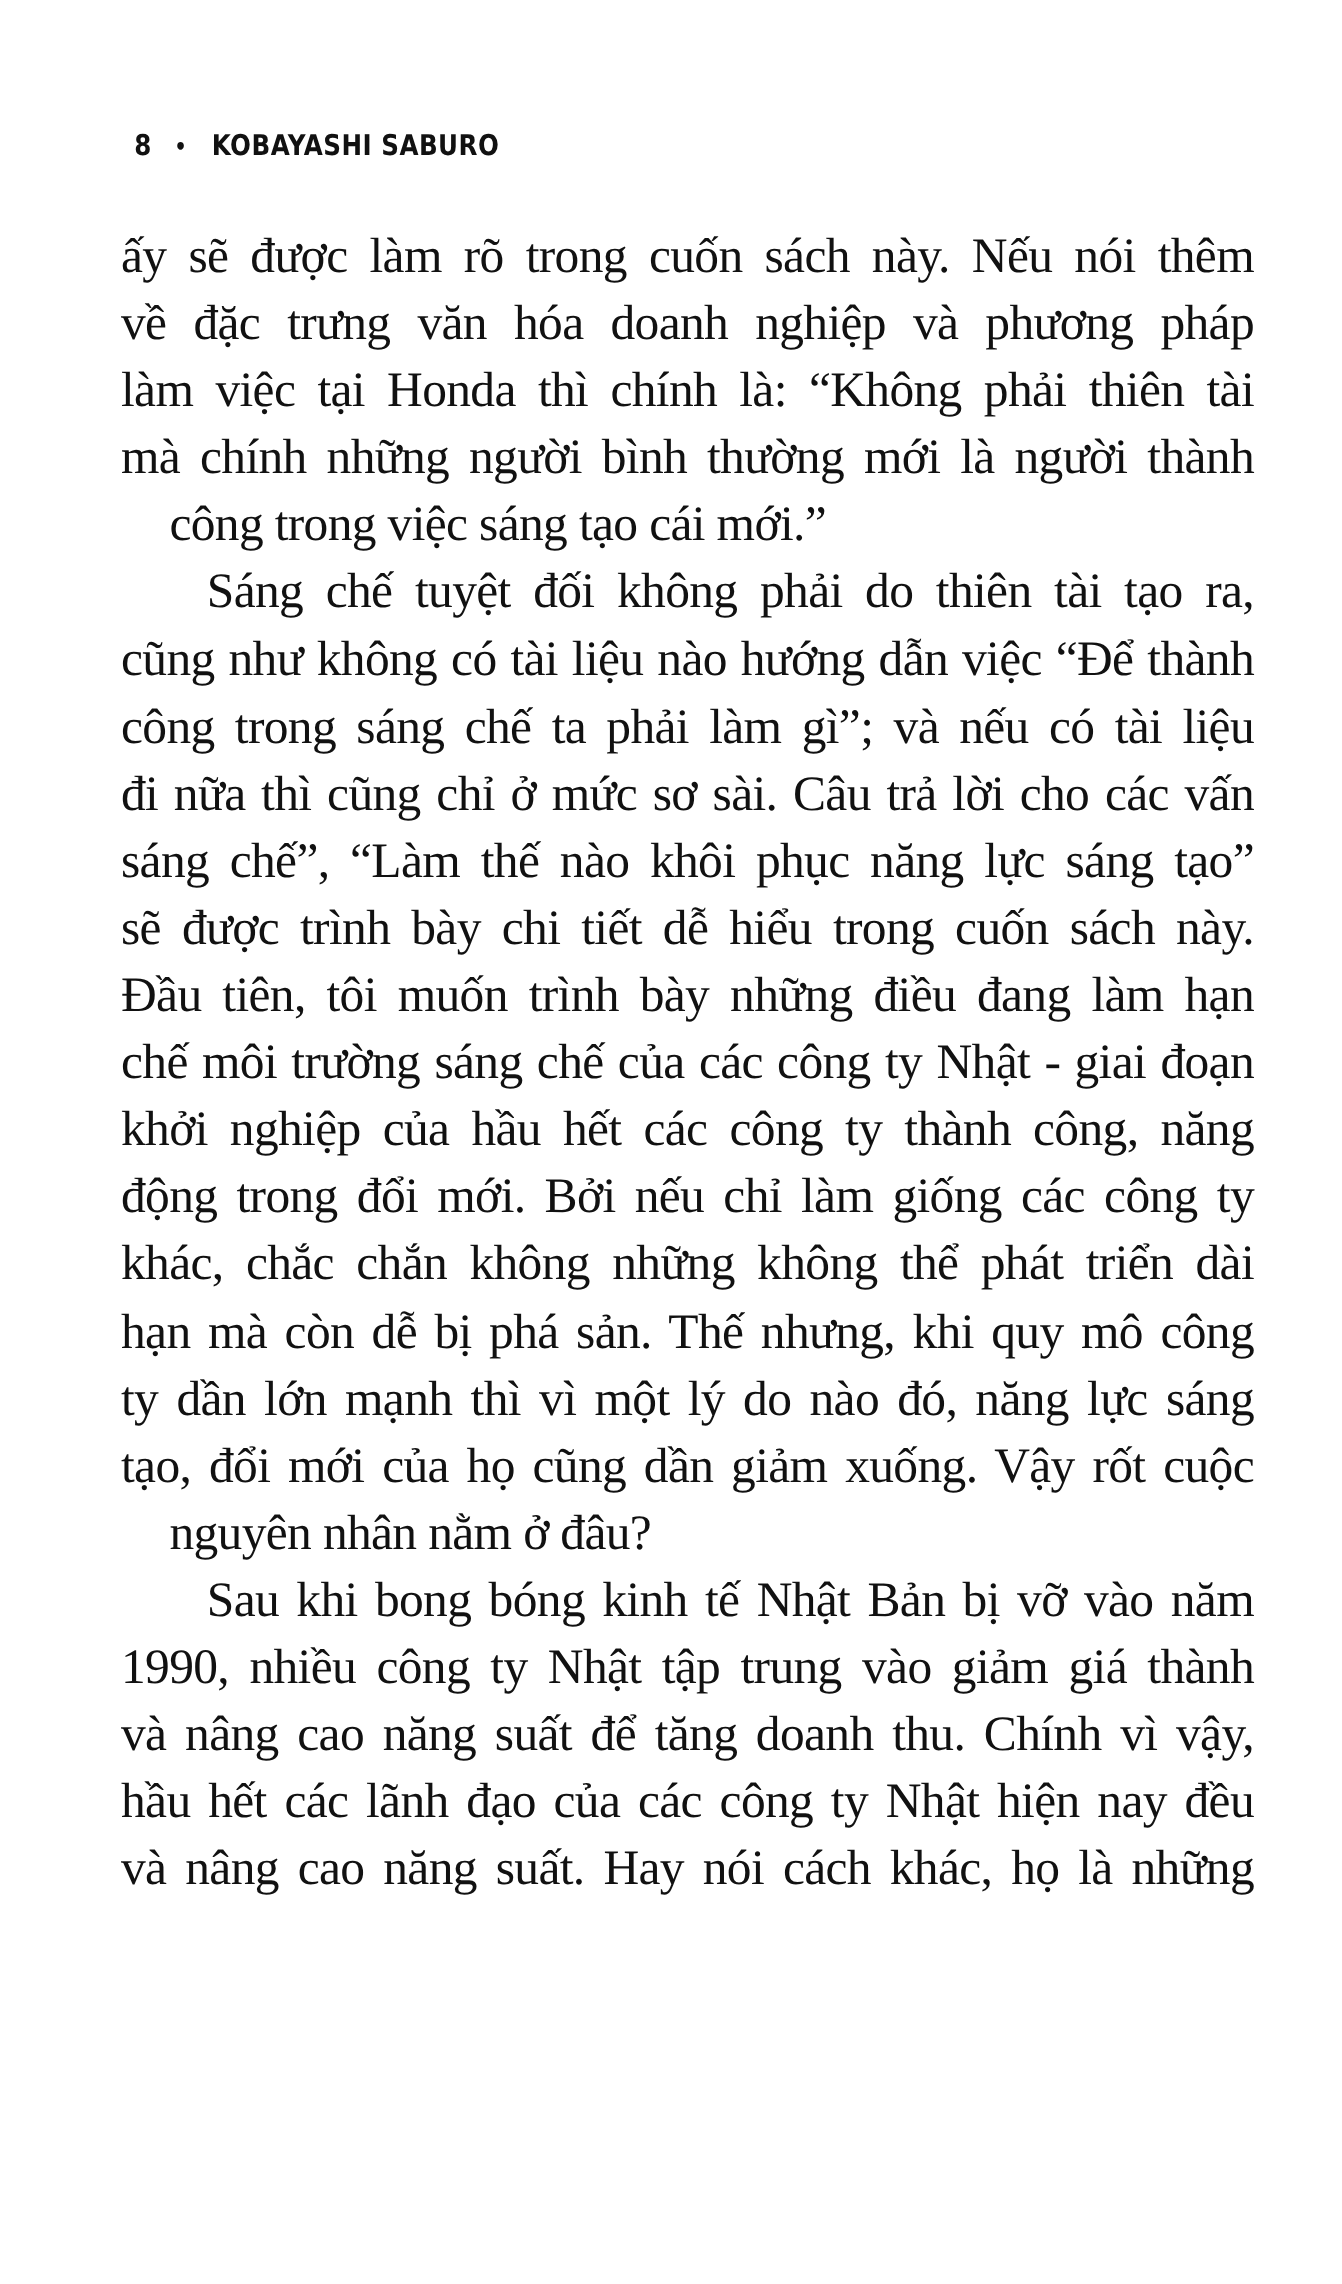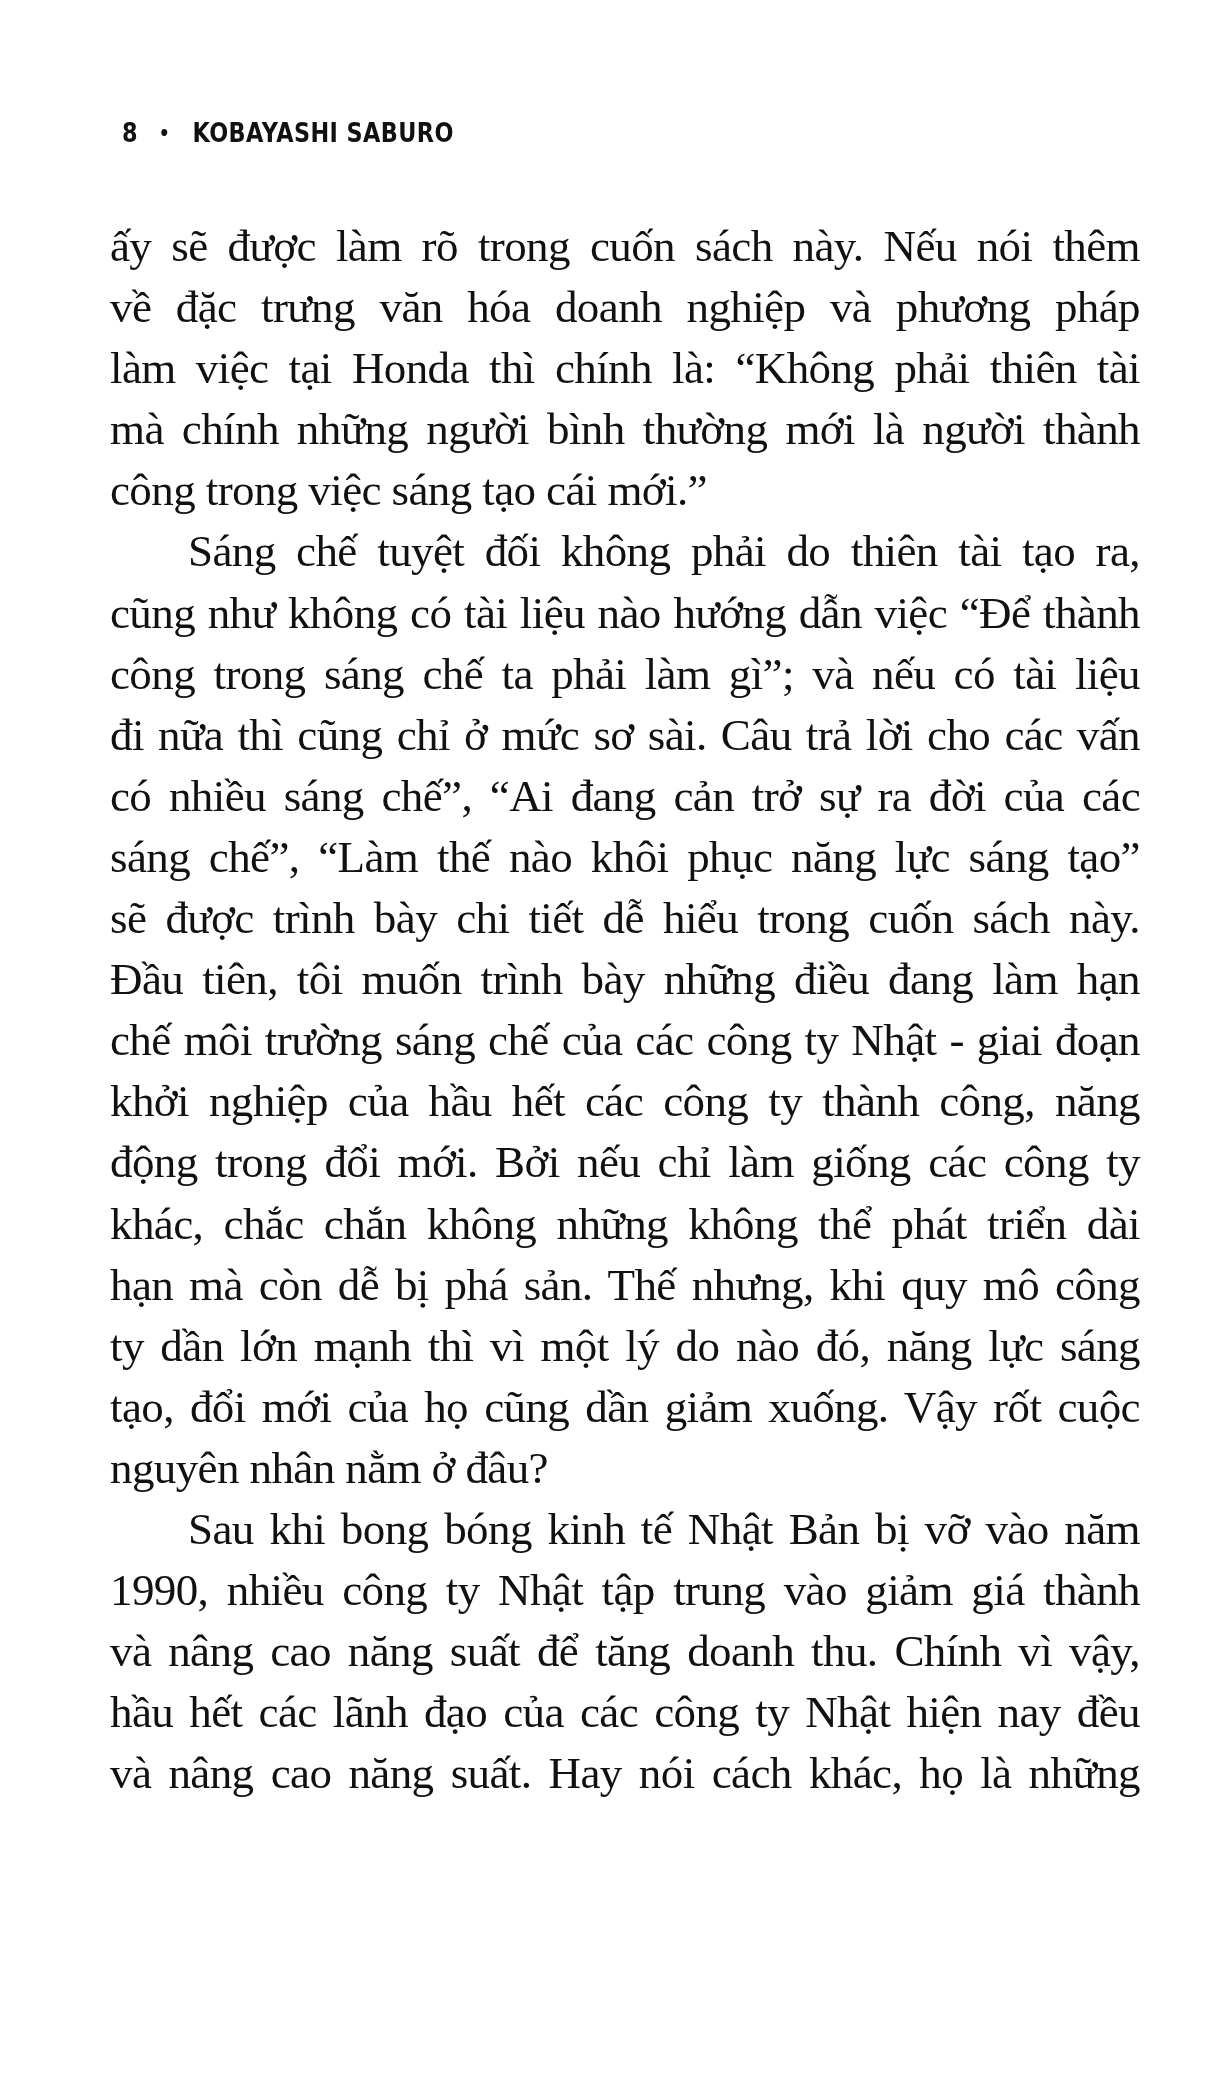--- a/index.html
+++ b/index.html
@@ -31,37 +31,37 @@
       transform: scaleX(0.86);
       transform-origin: left center;
       white-space: nowrap;
       display: flex;
       align-items: center;
     }
     .running-head .page-num { margin-right: 24px; }
     .running-head .bullet { margin-right: 26px; font-size: 20px; }
     .body-text {
       position: absolute;
-      top: 216px;
+      top: 202px;
       left: 0;
       width: 1030px;
       font-family: "Liberation Serif", serif;
       font-size: 45px;
       line-height: 61.1px;
       letter-spacing: -0.6px;
     }
     .line {
       display: block;
       white-space: nowrap;
       text-align: justify;
       text-align-last: justify;
       height: 61.1px;
     }
     .line.indent { padding-left: 78px; }
-    .line.last { text-align-last: left; }
+    .line.last { text-align-last: left; margin-left: 44px; }
   </style>
 </head>
 <body>
 
 <div class="page">
   <div class="running-head">
     <span class="page-num">8</span>
     <span class="bullet">•</span>
     <span class="author">KOBAYASHI SABURO</span>
   </div>
@@ -69,21 +69,20 @@
   <div class="body-text" id="body-text">
       <span class="line">ấy sẽ được làm rõ trong cuốn sách này. Nếu nói thêm</span>
       <span class="line">về đặc trưng văn hóa doanh nghiệp và phương pháp</span>
       <span class="line">làm việc tại Honda thì chính là: “Không phải thiên tài</span>
       <span class="line">mà chính những người bình thường mới là người thành</span>
       <span class="line last">công trong việc sáng tạo cái mới.”</span>
       <span class="line indent">Sáng chế tuyệt đối không phải do thiên tài tạo ra,</span>
       <span class="line">cũng như không có tài liệu nào hướng dẫn việc “Để thành</span>
       <span class="line">công trong sáng chế ta phải làm gì”; và nếu có tài liệu</span>
       <span class="line">đi nữa thì cũng chỉ ở mức sơ sài. Câu trả lời cho các vấn</span>
-      <span class="line">có nhiều sáng chế”, “Ai đang cản trở sự ra đời của các</span>
       <span class="line">sáng chế”, “Làm thế nào khôi phục năng lực sáng tạo”</span>
       <span class="line">sẽ được trình bày chi tiết dễ hiểu trong cuốn sách này.</span>
       <span class="line">Đầu tiên, tôi muốn trình bày những điều đang làm hạn</span>
       <span class="line">chế môi trường sáng chế của các công ty Nhật - giai đoạn</span>
       <span class="line">khởi nghiệp của hầu hết các công ty thành công, năng</span>
       <span class="line">động trong đổi mới. Bởi nếu chỉ làm giống các công ty</span>
       <span class="line">khác, chắc chắn không những không thể phát triển dài</span>
       <span class="line">hạn mà còn dễ bị phá sản. Thế nhưng, khi quy mô công</span>
       <span class="line">ty dần lớn mạnh thì vì một lý do nào đó, năng lực sáng</span>
       <span class="line">tạo, đổi mới của họ cũng dần giảm xuống. Vậy rốt cuộc</span>

